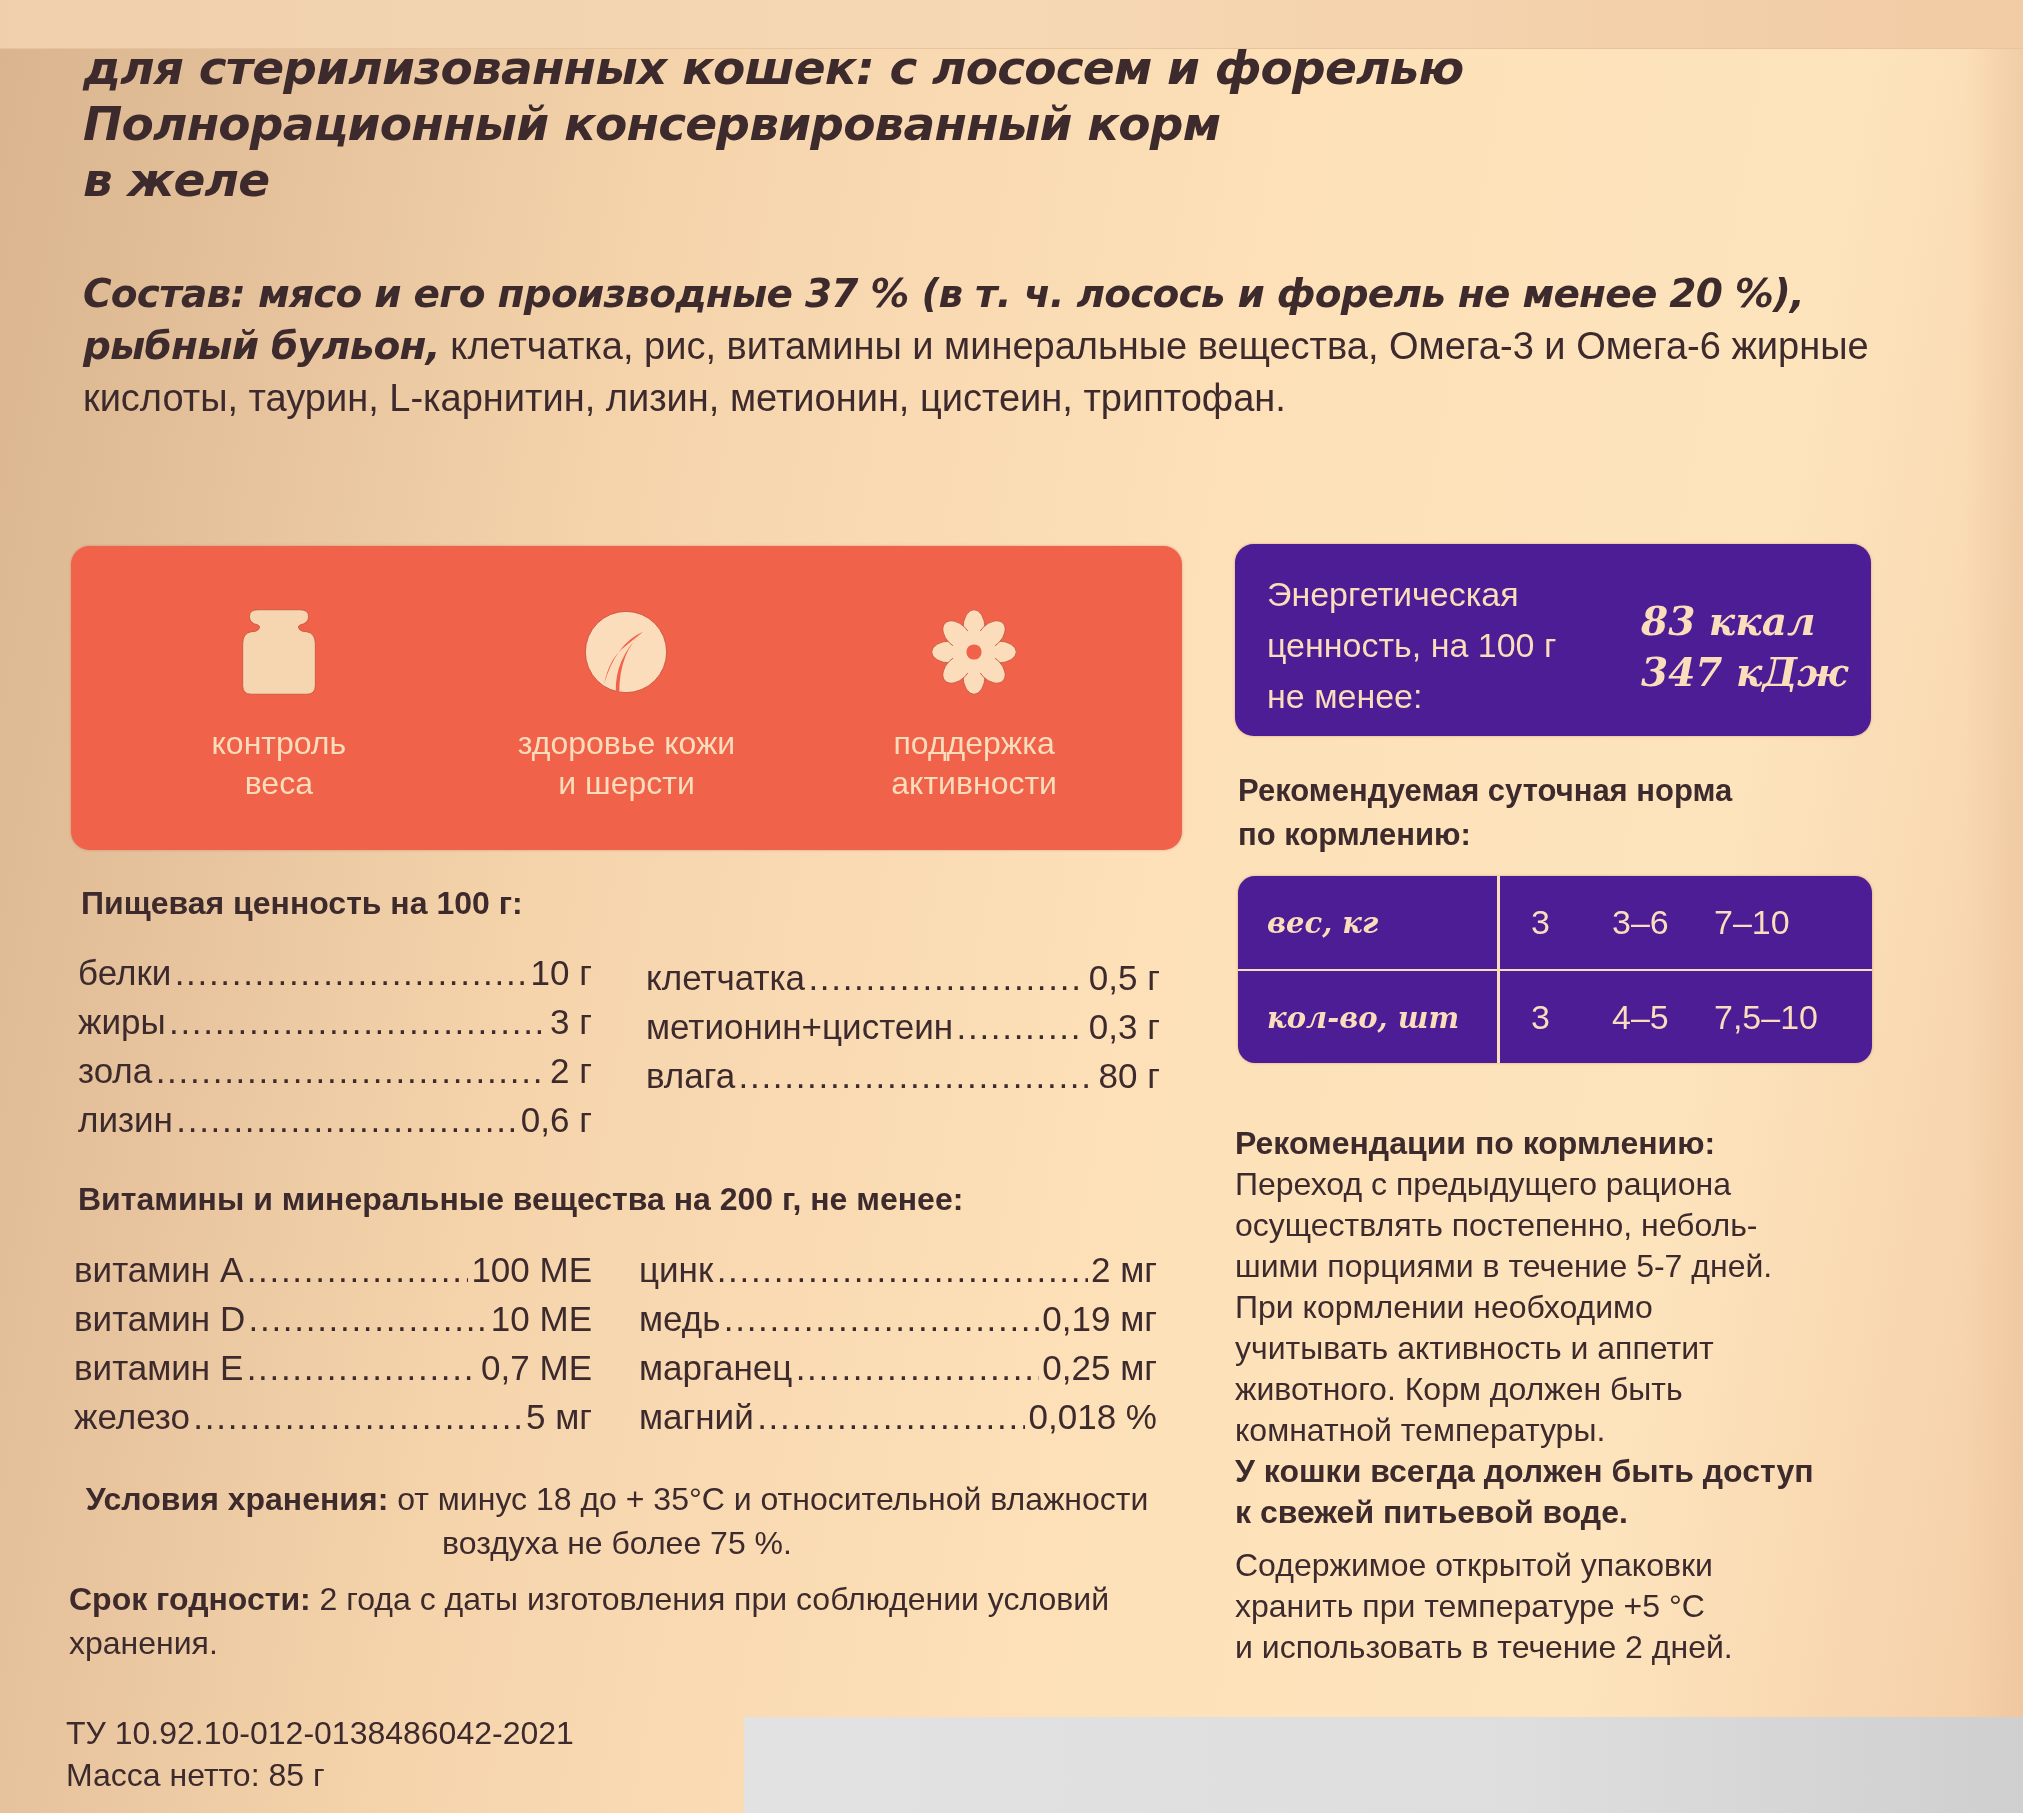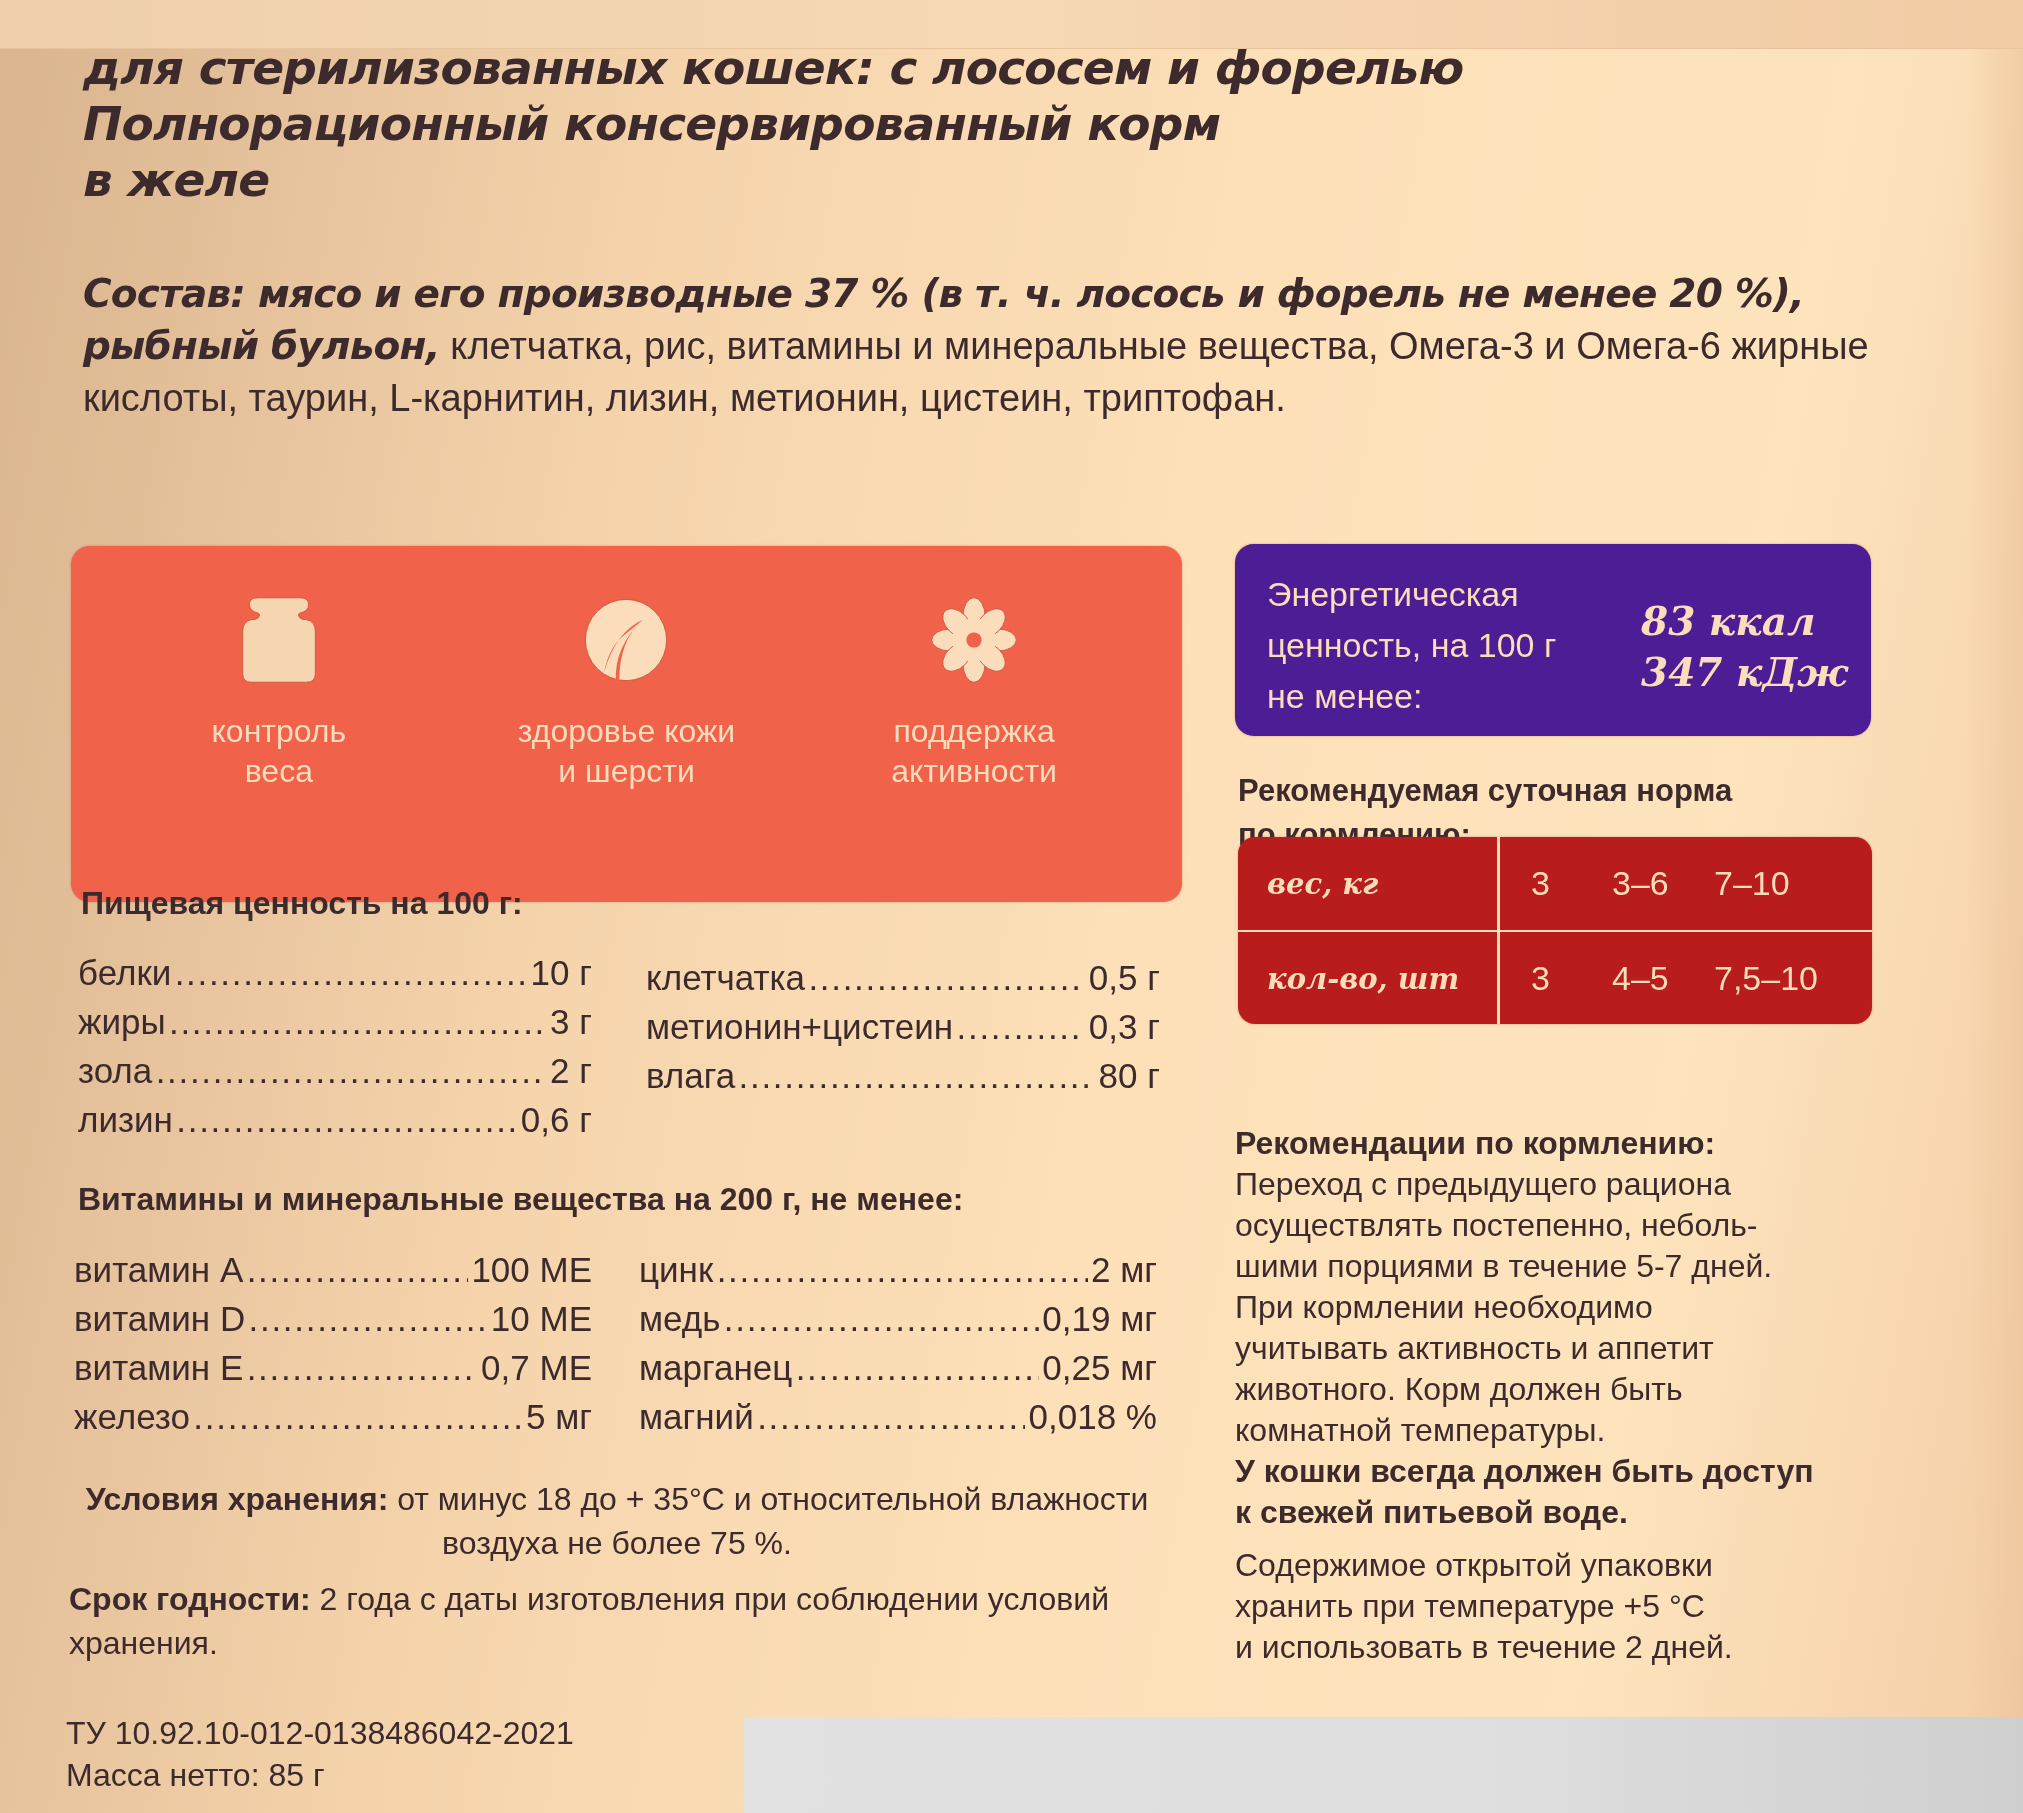--- a/index.html
+++ b/index.html
@@ -25,25 +25,25 @@
   }
   .composition {
     position:absolute; left:83px; top:268px; width:1822px;
     font-size:38px; line-height:52px; color:#3d2a2d;
   }
   .composition .bold {
     font-family:"DejaVu Sans", sans-serif; font-weight:bold; font-style:italic;
     font-size:39px; letter-spacing:-0.8px;
   }
   .benefits {
-    position:absolute; left:71px; top:546px; width:1111px; height:356px;
+    position:absolute; left:71px; top:546px; width:1111px; height:304px;
     background:#f0624a; border-radius:18.6px;
     box-shadow: 0 0 2.5px rgba(150,60,40,0.4);
     display:flex; justify-content:space-around; align-items:flex-start;
-    padding:0 34px; box-sizing:border-box;
+    padding:12px 34px; box-sizing:border-box;
   }
   .benefit { width:304px; text-align:center; padding-top:47px; }
   .benefit .icon { height:93px; display:flex; justify-content:center; align-items:center; }
   .benefit .label {
     margin-top:25px; color:#fbdcbb; font-size:32px; line-height:40px;
   }
   .energy {
     position:absolute; left:1235px; top:544px; width:636px; height:192px;
     background:#4c1d95; border-radius:18.6px; box-shadow:0 0 2.5px rgba(150,60,40,0.4);
   }
@@ -54,22 +54,22 @@
   .energy .vals {
     position:absolute; left:406px; top:52px;
     color:#fbdcbb; font-family:"DejaVu Serif", serif; font-weight:bold; font-style:italic;
     font-size:39px; line-height:51px;
   }
   .daily-title {
     position:absolute; left:1238px; top:769px; width:641px;
     font-weight:bold; font-size:31px; line-height:44px; color:#3d2a2d;
   }
   .feed-table {
-    position:absolute; left:1238px; top:837px; width:634px; height:187px;
-    background:#b91c1c; border-radius:17px; overflow:hidden;
+    position:absolute; left:1238px; top:876px; width:634px; height:187px;
+    background:#4c1d95; border-radius:17px; overflow:hidden;
     box-shadow:0 0 2.5px rgba(150,60,40,0.4);
   }
   .feed-row { position:absolute; left:0; width:100%; height:93px; display:flex; align-items:center; }
   .feed-row.r1 { top:0; border-bottom:2.5px solid #fbdcbb; }
   .feed-row.r2 { top:95px; }
   .feed-row .head {
     width:253px; padding-left:29px; box-sizing:border-box;
     font-family:"DejaVu Serif", serif; font-weight:bold; font-style:italic;
     font-size:29px; color:#fbdcbb;
   }

